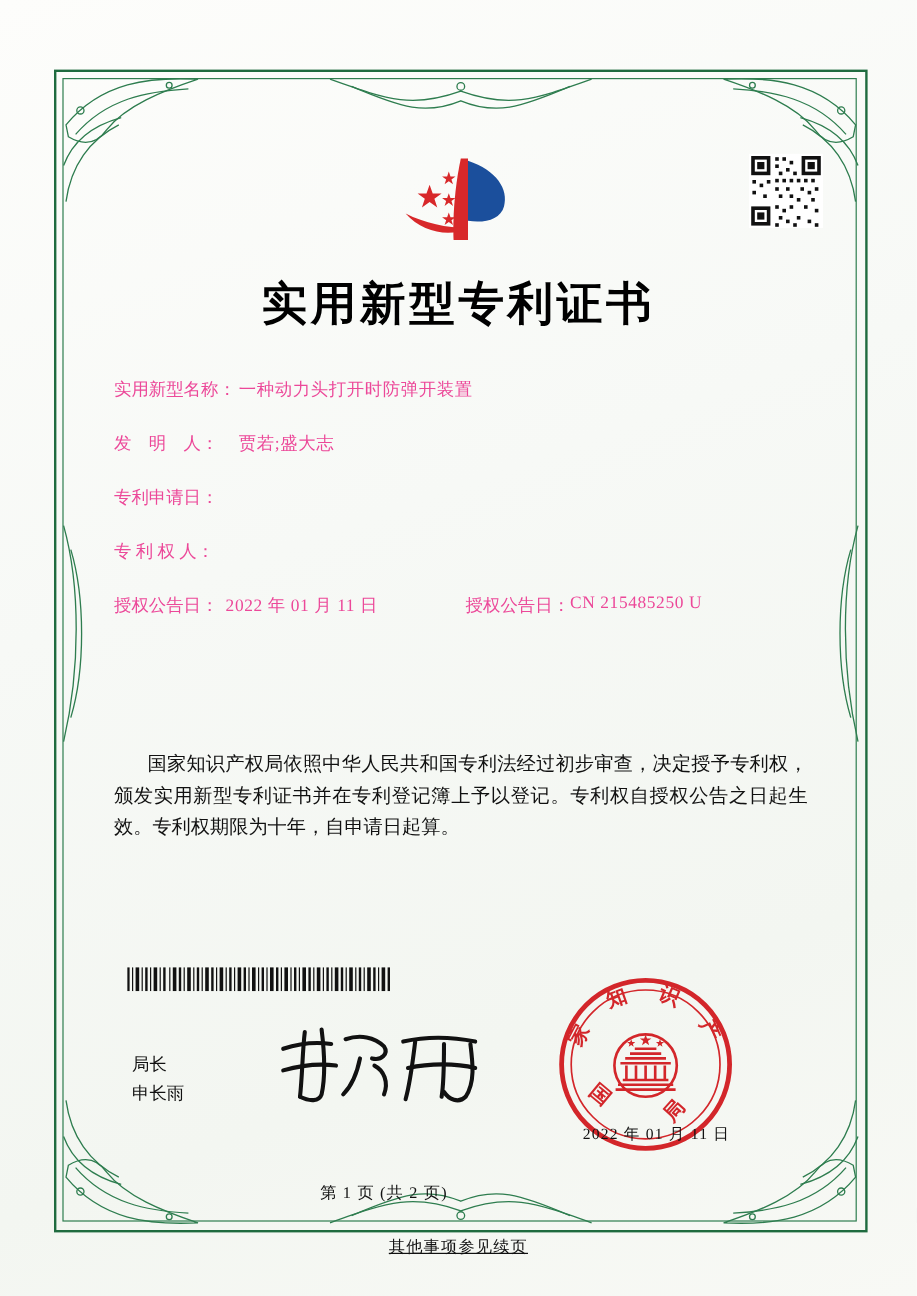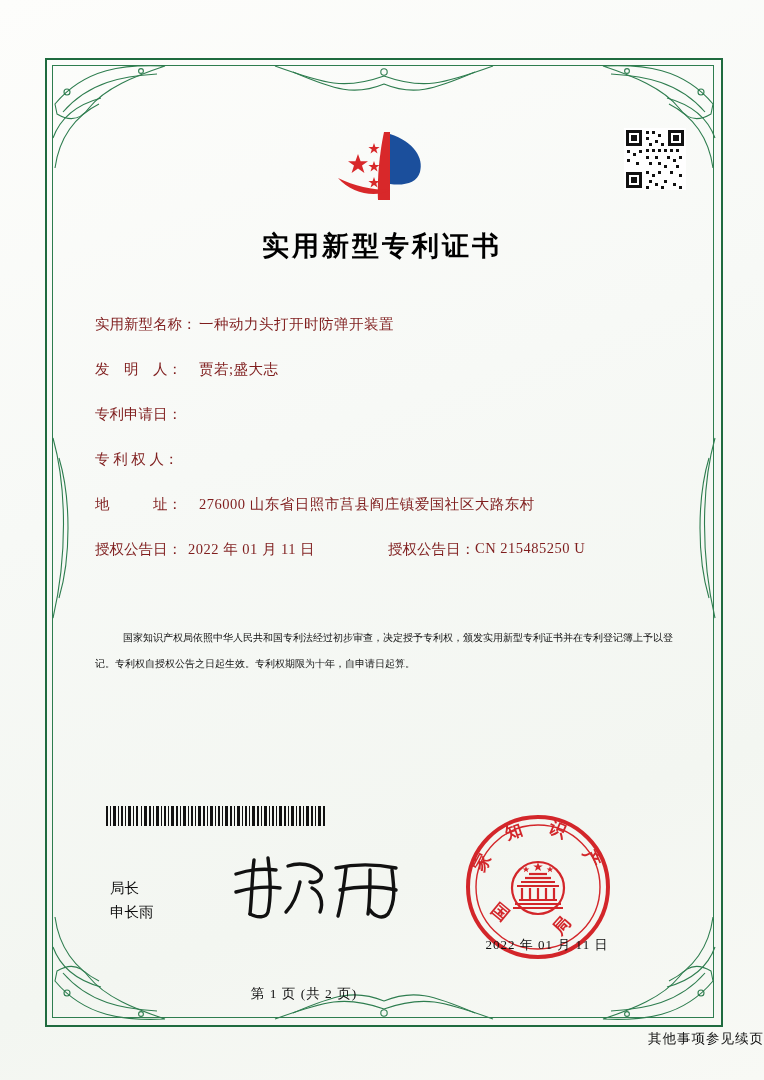--- a/index.html
+++ b/index.html
@@ -92,33 +92,33 @@
     position: absolute;
     right: 78px; top: 128px;
     width: 62px; height: 62px;
   }
 
   .title {
     position: absolute;
     left: 0; top: 228px;
     width: 764px;
     text-align: center;
-    font-size: 27px;
+    font-size: 38px;
     font-weight: bold;
     letter-spacing: 3px;
     color: #000;
     font-family: "DejaVu Sans", sans-serif;
   }
 
   .fields {
     position: absolute;
     left: 95px; top: 315px;
     width: 580px;
     font-size: 14.5px;
-    color: #7f1d1d;
+    color: #ec4899;
   }
   .field-row {
     height: 45px;
     display: flex;
     align-items: flex-start;
   }
   .field-label {
     width: 104px;
     display: inline-block;
     letter-spacing: 0px;
@@ -135,21 +135,21 @@
   .field-label2 {
     width: 95px;
     display: inline-block;
     white-space: pre;
   }
 
   .paragraphs {
     position: absolute;
     left: 95px; top: 625px;
     width: 578px;
-    font-size: 10px;
+    font-size: 16px;
     line-height: 26px;
     color: #111;
     text-align: justify;
   }
   .paragraphs p {
     margin: 0 0 0 0;
     text-indent: 28px;
   }
 
   .barcode {
@@ -182,36 +182,37 @@
     left: 462px; top: 936px;
     width: 170px;
     text-align: center;
     font-size: 13px;
     color: #111;
     letter-spacing: 1px;
   }
 
   .page-no {
     position: absolute;
-    left: 0; top: 985px;
+    left: 16px; top: 985px;
     width: 608px;
     text-align: center;
     font-size: 13.5px;
     color: #111;
     letter-spacing: 1px;
   }
 
   .footnote {
     position: absolute;
     left: 0; top: 1030px;
     width: 764px;
-    text-align: right;
+    text-align: center;
     font-size: 13.5px;
     color: #111;
     letter-spacing: 1px;
+    text-decoration: underline;
   }
 </style>
 </head>
 <body>
 
 <div class="page-bg"></div>
 
 <div class="watermarks">
   <span class="wm" style="left:-30px; top:150px; font-size:52px;">CNIPA</span>
   <span class="wm" style="left:480px; top:320px; font-size:52px;">CNIPA</span>
@@ -358,24 +359,20 @@
     </div>
     <div class="field-row">
       <span class="field-label">发　明　人：</span>
       <span class="field-value">贾若;盛大志</span>
     </div>
     <div class="field-row">
       <span class="field-label">专利申请日：</span>
     </div>
     <div class="field-row">
       <span class="field-label">专 利 权 人：</span>
-    </div>
-    <div class="field-row">
-      <span class="field-label">地　　　址：</span>
-      <span class="field-value">276000  山东省日照市莒县阎庄镇爱国社区大路东村</span>
     </div>
     <div class="field-row pair">
       <span class="field-label">授权公告日：</span>
       <span class="field-value">2022 年 01 月 11 日</span>
       <span class="field-label2">授权公告日：</span>
       <span class="field-value">CN 215485250 U</span>
     </div>
   </div>
 
   <div class="paragraphs">

